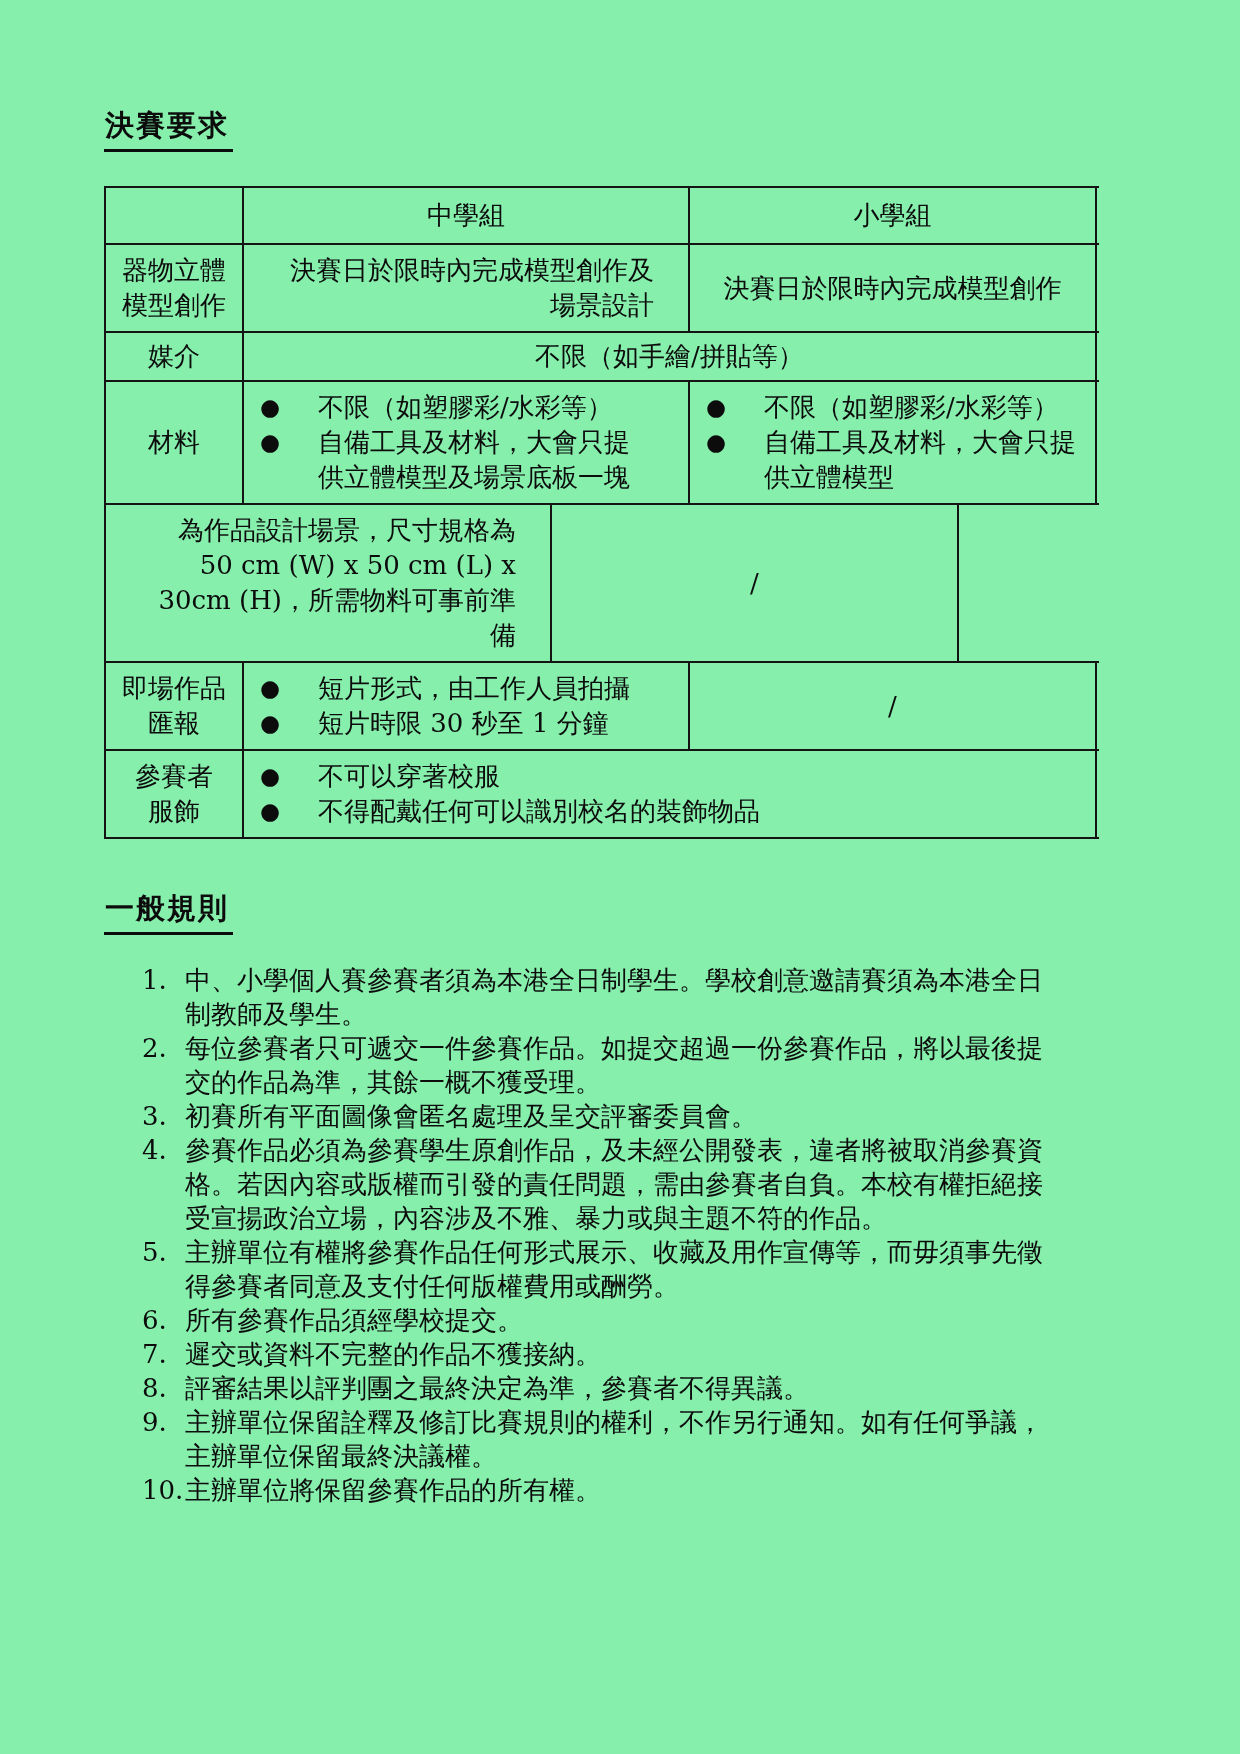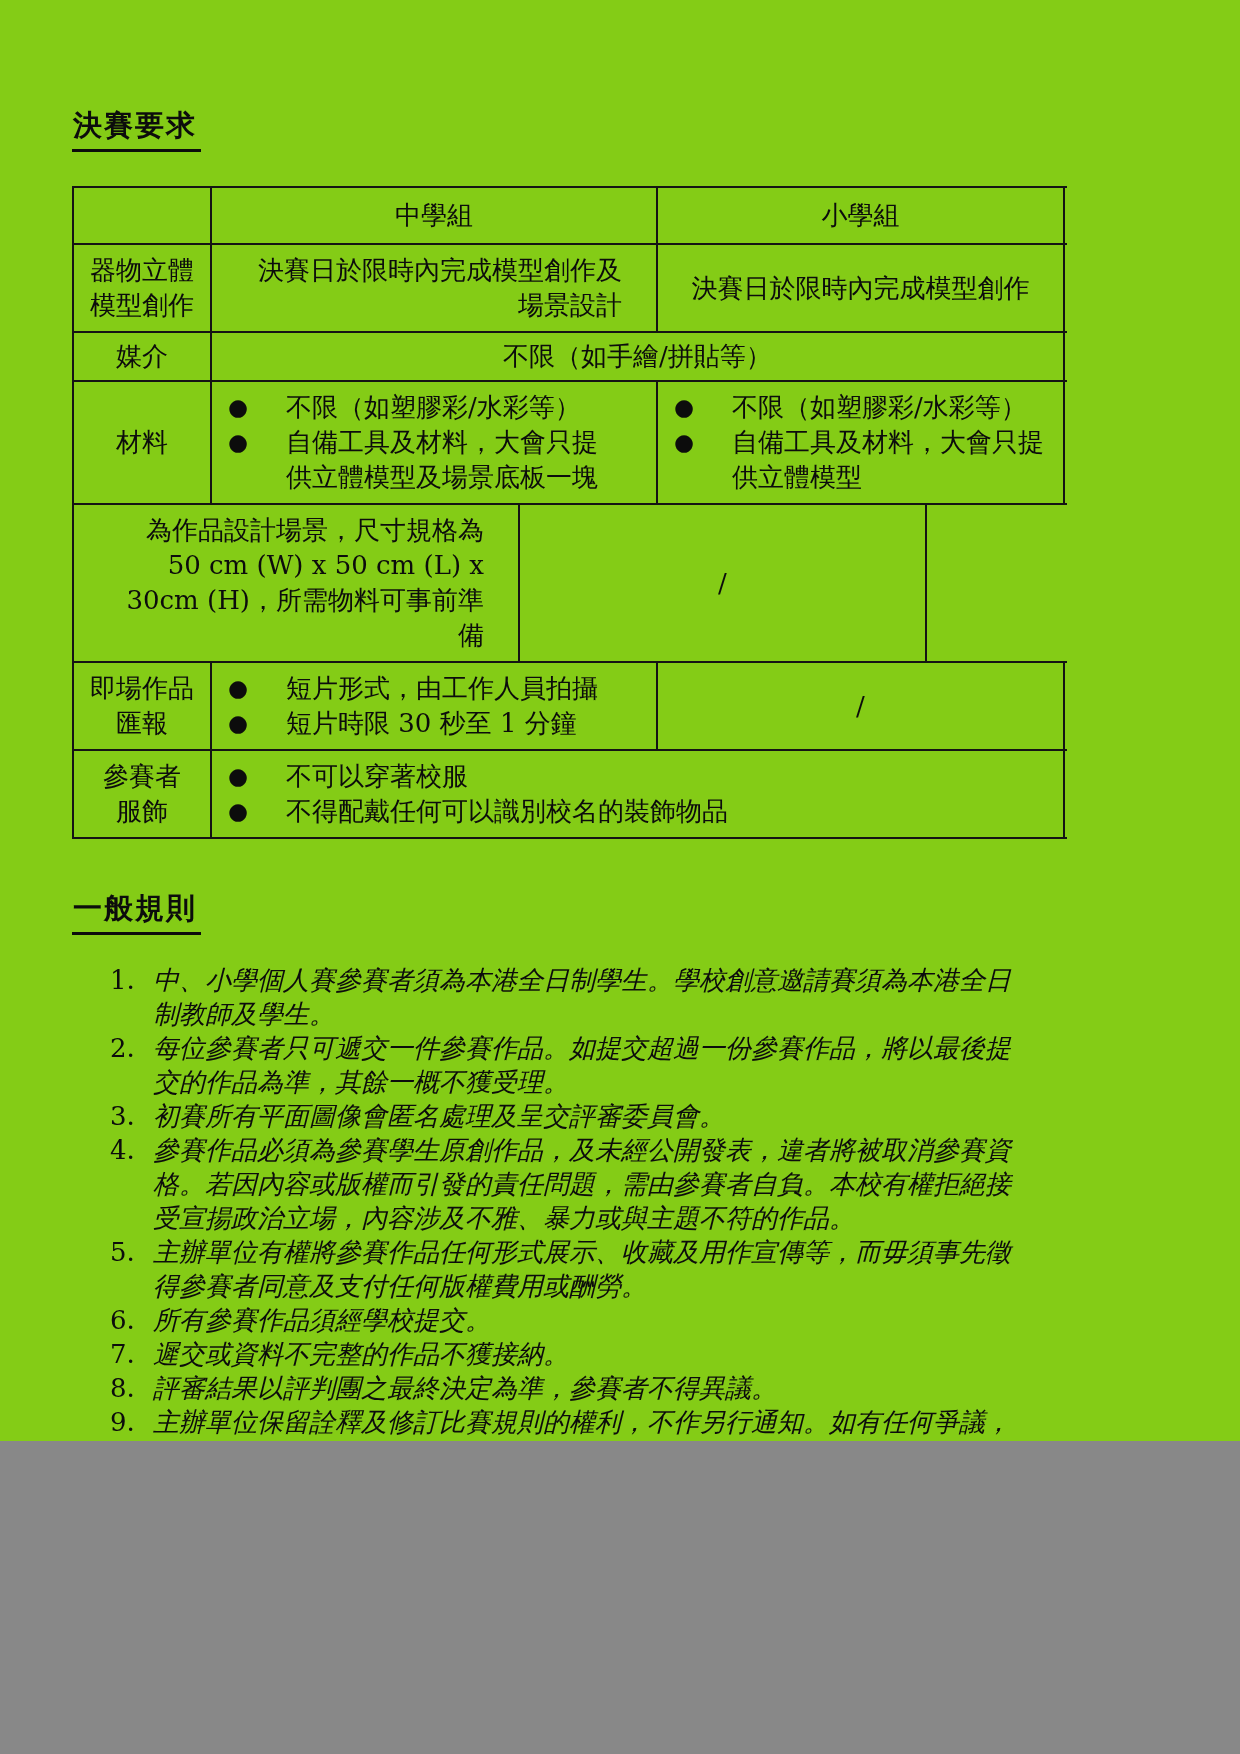--- a/index.html
+++ b/index.html
@@ -1,18 +1,18 @@
 <!DOCTYPE html>
 <html><head>
 <meta charset="utf-8">
 <style>
   html,body{margin:0;padding:0;background:#888;}
   .page{
-    width:1240px;height:1441px;background:#84cc16;margin:0 auto;
-    box-sizing:border-box;padding:106px 125px 0 72px;
+    width:1240px;height:1754px;background:#86efac;margin:0 auto;
+    box-sizing:border-box;padding:106px 125px 0 104px;
     font-family:"DejaVu Serif","Liberation Serif",serif;
     color:#0c0c0c;position:relative;overflow:hidden;
   }
   .sec-title{
     font-size:29px;font-weight:bold;margin:0;
     display:inline-block;border-bottom:3px solid #0c0c0c;
     padding:0 4px 3px 1px;letter-spacing:2px;
   }
   .title-finals{margin-bottom:34px;}
   .title-general{margin:50px 0 28px 0;text-align:right;}
@@ -44,21 +44,21 @@
     width:50px;flex-shrink:0;font-size:23px;line-height:35px;
     font-family:"DejaVu Sans","Liberation Sans",sans-serif;
   }
   .bullet-text{flex:1;margin-left:8px;}
   .slash-cell{text-align:center;}
 
   
   .rules{margin-left:38px;font-size:26px;line-height:34px;}
   .rule{display:flex;align-items:flex-start;}
   .rule-num{width:43px;flex-shrink:0;}
-  .rule-text{width:865px;font-style:italic;}
+  .rule-text{width:865px;}
 </style>
 </head>
 <body>
 
 <div class="page">
 
   <div>
     <h1 class="sec-title title-finals">決賽要求</h1>
   </div>
 

